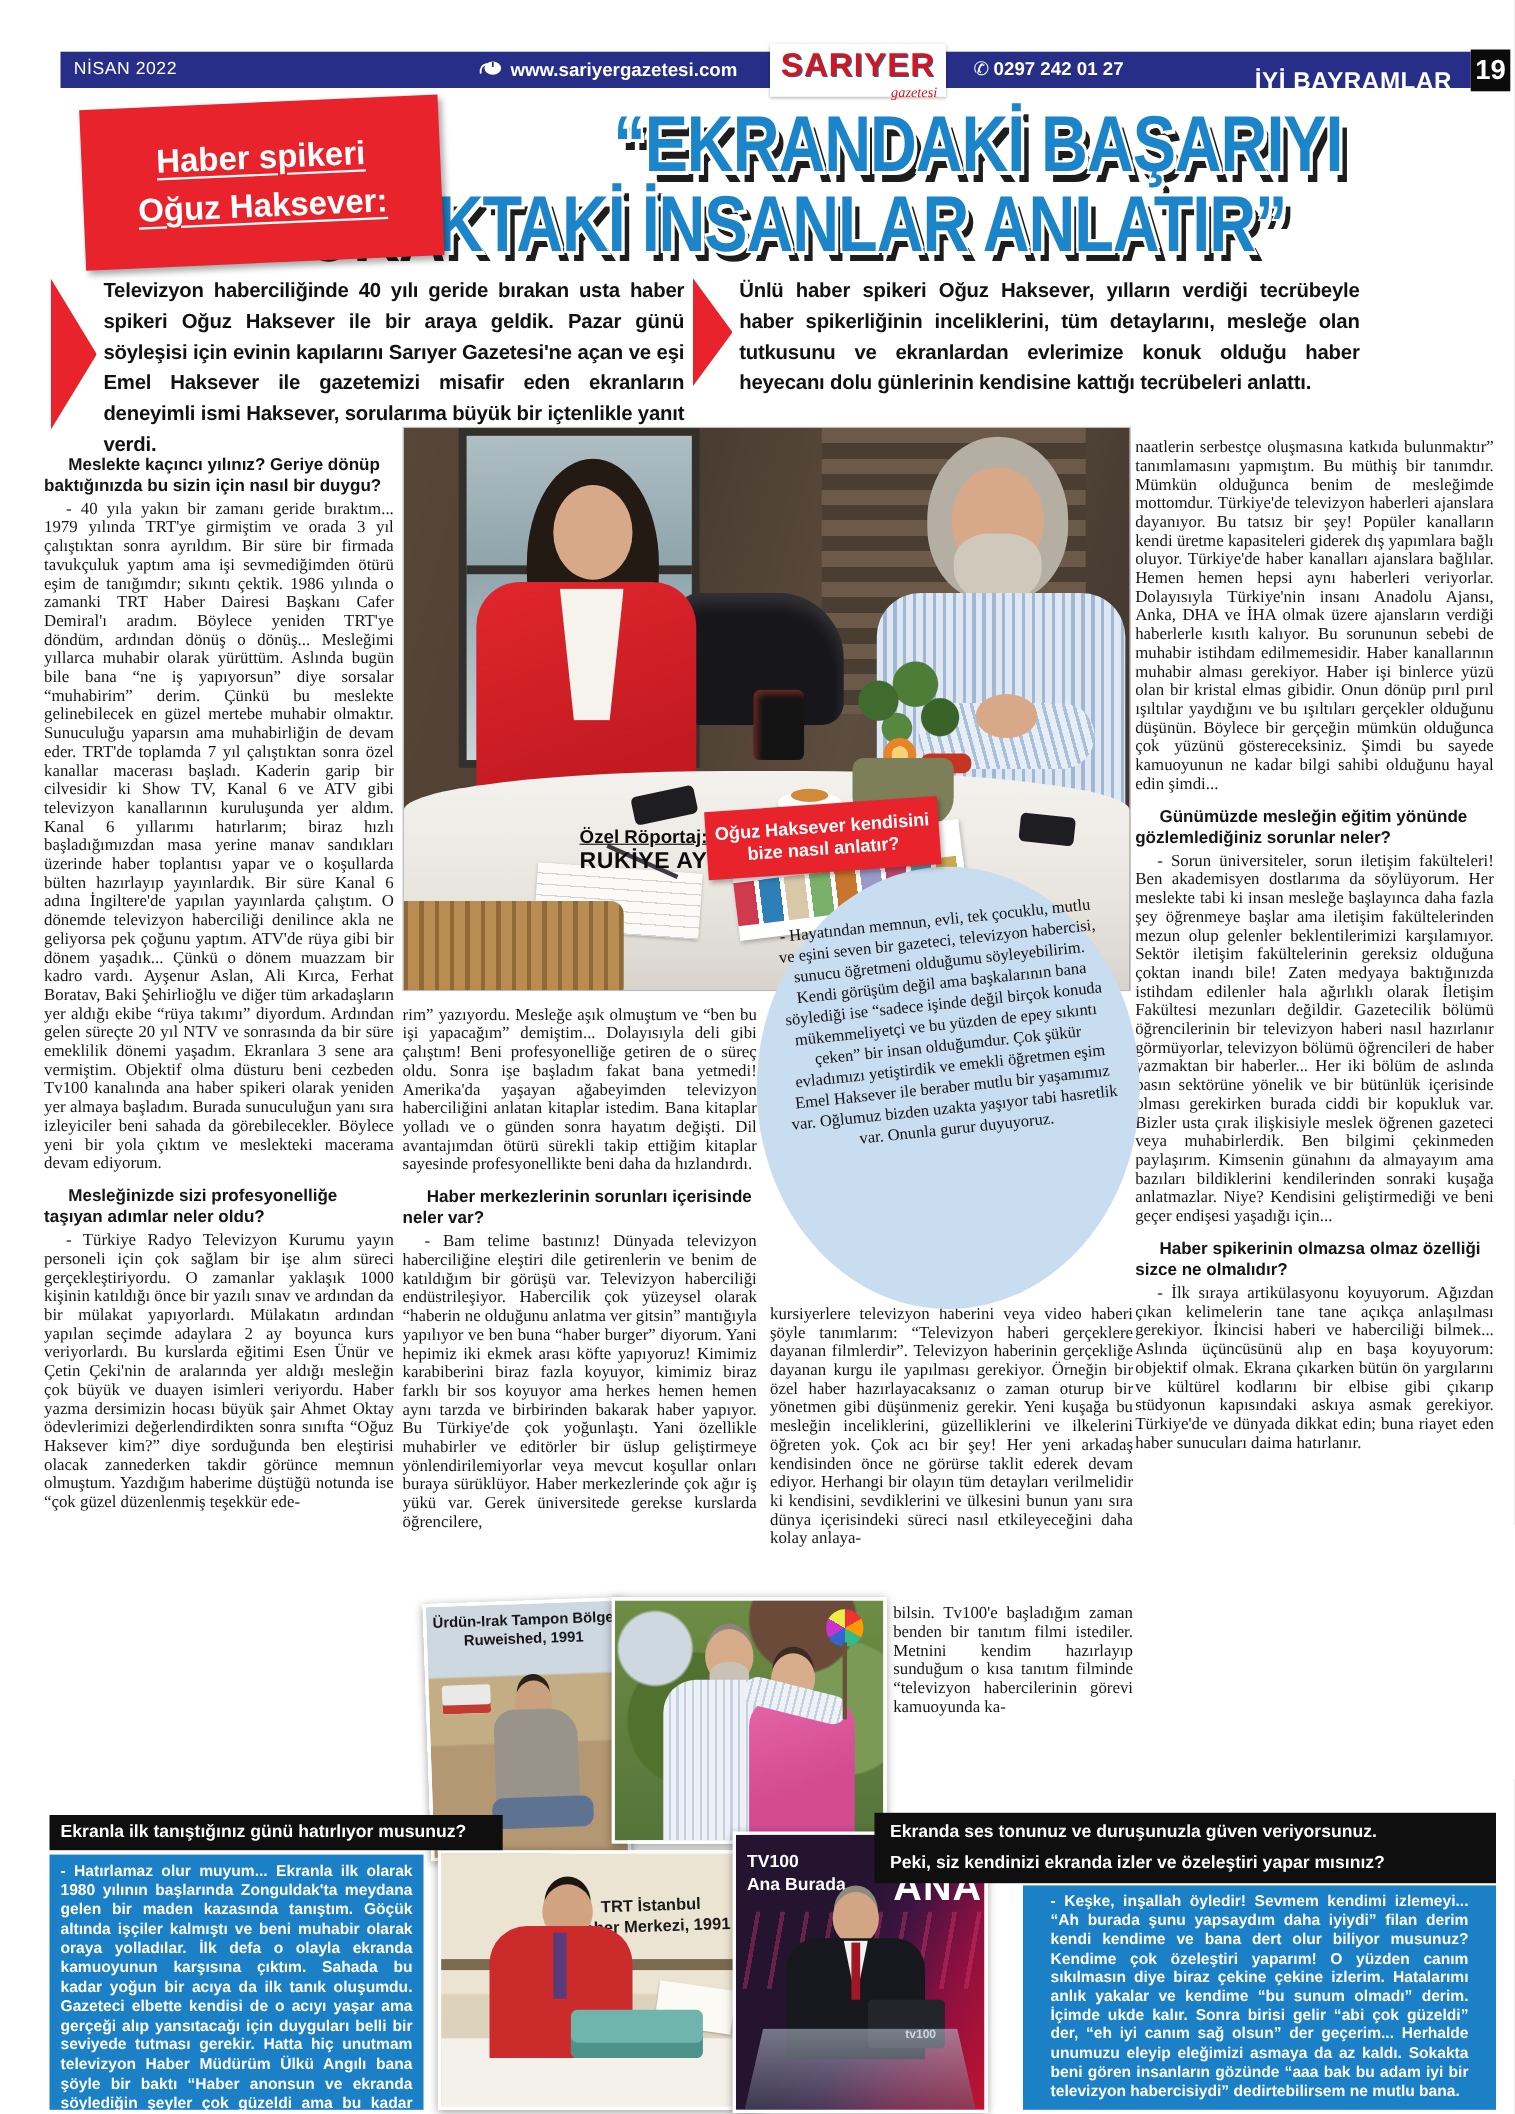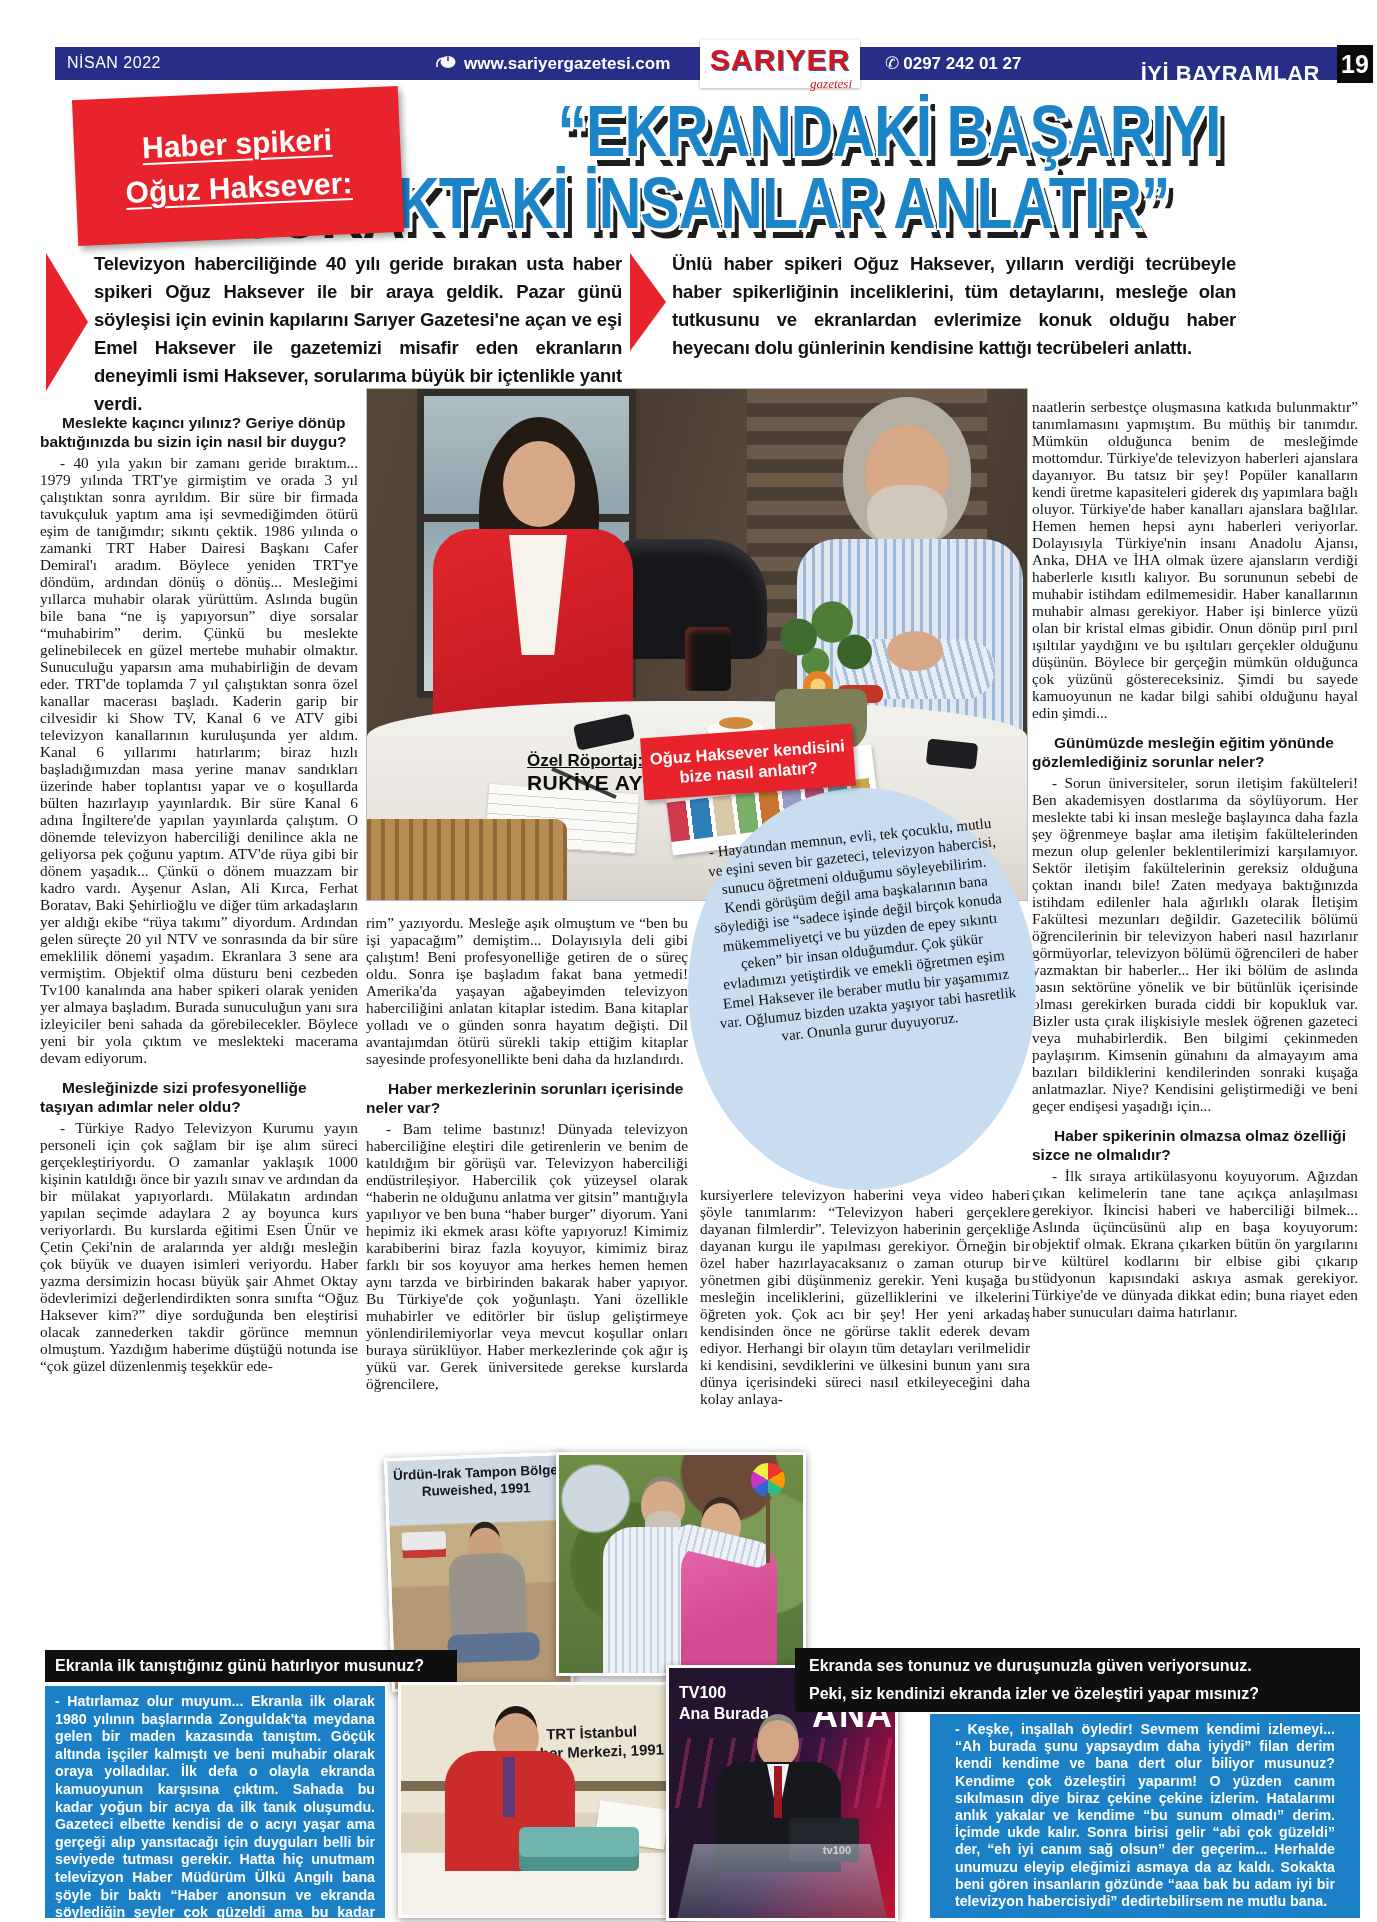--- a/index.html
+++ b/index.html
@@ -279,20 +279,23 @@
   </div>
 
   <div class="abs col c2">
     <p class="ni">rim” yazıyordu. Mesleğe aşık olmuştum ve “ben bu işi yapacağım” demiştim... Dolayısıyla deli gibi çalıştım! Beni profesyonelliğe getiren de o süreç oldu. Sonra işe başladım fakat bana yetmedi! Amerika'da yaşayan ağabeyimden televizyon haberciliğini anlatan kitaplar istedim. Bana kitaplar yolladı ve o günden sonra hayatım değişti. Dil avantajımdan ötürü sürekli takip ettiğim kitaplar sayesinde profesyonellikte beni daha da hızlandırdı.</p>
     <p class="q">Haber merkezlerinin sorunları içerisinde neler var?</p>
     <p>- Bam telime bastınız! Dünyada televizyon haberciliğine eleştiri dile getirenlerin ve benim de katıldığım bir görüşü var. Televizyon haberciliği endüstrileşiyor. Habercilik çok yüzeysel olarak “haberin ne olduğunu anlatma ver gitsin” mantığıyla yapılıyor ve ben buna “haber burger” diyorum. Yani hepimiz iki ekmek arası köfte yapıyoruz! Kimimiz karabiberini biraz fazla koyuyor, kimimiz biraz farklı bir sos koyuyor ama herkes hemen hemen aynı tarzda ve birbirinden bakarak haber yapıyor. Bu Türkiye'de çok yoğunlaştı. Yani özellikle muhabirler ve editörler bir üslup geliştirmeye yönlendirilemiyorlar veya mevcut koşullar onları buraya sürüklüyor. Haber merkezlerinde çok ağır iş yükü var. Gerek üniversitede gerekse kurslarda öğrencilere,</p>
   </div>
   <div class="abs col c3">
     <p class="ni">kursiyerlere televizyon haberini veya video haberi şöyle tanımlarım: “Televizyon haberi gerçeklere dayanan filmlerdir”. Televizyon haberinin gerçekliğe dayanan kurgu ile yapılması gerekiyor. Örneğin bir özel haber hazırlayacaksanız o zaman oturup bir yönetmen gibi düşünmeniz gerekir. Yeni kuşağa bu mesleğin inceliklerini, güzelliklerini ve ilkelerini öğreten yok. Çok acı bir şey! Her yeni arkadaş kendisinden önce ne görürse taklit ederek devam ediyor. Herhangi bir olayın tüm detayları verilmelidir ki kendisini, sevdiklerini ve ülkesini bunun yanı sıra dünya içerisindeki süreci nasıl etkileyeceğini daha kolay anlaya-</p>
   </div>
+  <div class="abs col c3b">
+    <p class="ni">bilsin. Tv100'e başladığım zaman benden bir tanıtım filmi istediler. Metnini kendim hazırlayıp sunduğum o kısa tanıtım filminde “televizyon habercilerinin görevi kamuoyunda ka-</p>
+  </div>
   <div class="abs col c4">
     <p class="ni">naatlerin serbestçe oluşmasına katkıda bulunmaktır” tanımlamasını yapmıştım. Bu müthiş bir tanımdır. Mümkün olduğunca benim de mesleğimde mottomdur. Türkiye'de televizyon haberleri ajanslara dayanıyor. Bu tatsız bir şey! Popüler kanalların kendi üretme kapasiteleri giderek dış yapımlara bağlı oluyor. Türkiye'de haber kanalları ajanslara bağlılar. Hemen hemen hepsi aynı haberleri veriyorlar. Dolayısıyla Türkiye'nin insanı Anadolu Ajansı, Anka, DHA ve İHA olmak üzere ajansların verdiği haberlerle kısıtlı kalıyor. Bu sorununun sebebi de muhabir istihdam edilmemesidir. Haber kanallarının muhabir alması gerekiyor. Haber işi binlerce yüzü olan bir kristal elmas gibidir. Onun dönüp pırıl pırıl ışıltılar yaydığını ve bu ışıltıları gerçekler olduğunu düşünün. Böylece bir gerçeğin mümkün olduğunca çok yüzünü göstereceksiniz. Şimdi bu sayede kamuoyunun ne kadar bilgi sahibi olduğunu hayal edin şimdi...</p>
     <p class="q">Günümüzde mesleğin eğitim yönünde gözlemlediğiniz sorunlar neler?</p>
     <p>- Sorun üniversiteler, sorun iletişim fakülteleri! Ben akademisyen dostlarıma da söylüyorum. Her meslekte tabi ki insan mesleğe başlayınca daha fazla şey öğrenmeye başlar ama iletişim fakültelerinden mezun olup gelenler beklentilerimizi karşılamıyor. Sektör iletişim fakültelerinin gereksiz olduğuna çoktan inandı bile! Zaten medyaya baktığınızda istihdam edilenler hala ağırlıklı olarak İletişim Fakültesi mezunları değildir. Gazetecilik bölümü öğrencilerinin bir televizyon haberi nasıl hazırlanır görmüyorlar, televizyon bölümü öğrencileri de haber yazmaktan bir haberler... Her iki bölüm de aslında basın sektörüne yönelik ve bir bütünlük içerisinde olması gerekirken burada ciddi bir kopukluk var. Bizler usta çırak ilişkisiyle meslek öğrenen gazeteci veya muhabirlerdik. Ben bilgimi çekinmeden paylaşırım. Kimsenin günahını da almayayım ama bazıları bildiklerini kendilerinden sonraki kuşağa anlatmazlar. Niye? Kendisini geliştirmediği ve beni geçer endişesi yaşadığı için...</p>
     <p class="q">Haber spikerinin olmazsa olmaz özelliği sizce ne olmalıdır?</p>
     <p>- İlk sıraya artikülasyonu koyuyorum. Ağızdan çıkan kelimelerin tane tane açıkça anlaşılması gerekiyor. İkincisi haberi ve haberciliği bilmek... Aslında üçüncüsünü alıp en başa koyuyorum: objektif olmak. Ekrana çıkarken bütün ön yargılarını ve kültürel kodlarını bir elbise gibi çıkarıp stüdyonun kapısındaki askıya asmak gerekiyor. Türkiye'de ve dünyada dikkat edin; buna riayet eden haber sunucuları daima hatırlanır.</p>
   </div>
 
   <div class="abs photo ph-desert">
     <div class="cap">

